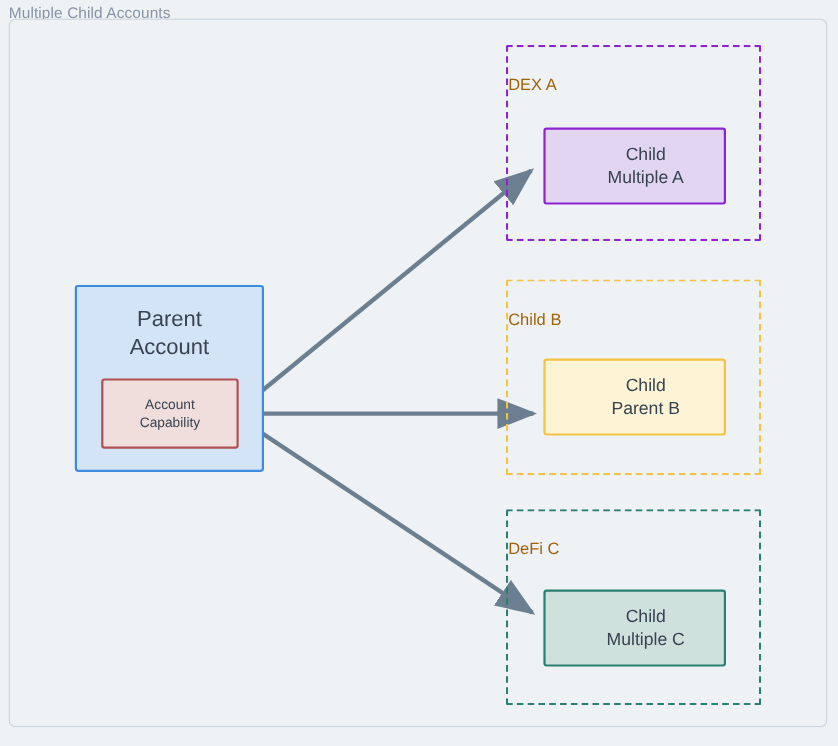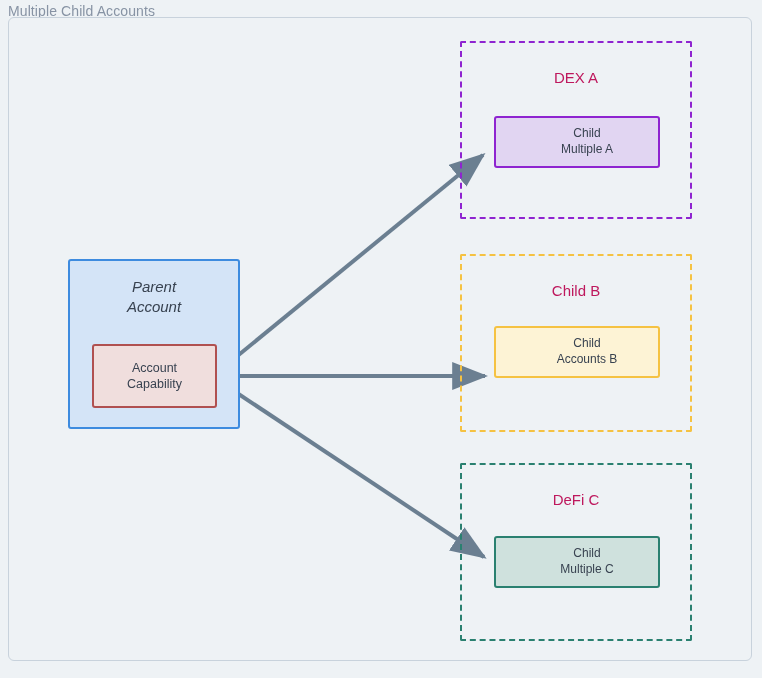--- a/index.html
+++ b/index.html
@@ -74,22 +74,21 @@
     left: 68px;
     top: 259px;
     width: 172px;
     height: 170px;
     background: #d4e4f7;
     border: 2px solid #3d8bdf;
     justify-content: flex-start;
     padding-top: 16px;
   }
   .parent-account .node-label {
-    font-size: 15px;
-    font-style: italic;
+    font-size: 20px;
   }
 
   
   .account-capability {
     left: 92px;
     top: 344px;
     width: 125px;
     height: 64px;
     background: #f0dedd;
     border: 2px solid #b05050;
@@ -103,34 +102,34 @@
     border-style: dashed;
     border-width: 2px;
     border-radius: 2px;
     background: transparent;
   }
   .group-title {
     position: absolute;
     top: 26px;
     left: 0;
     width: 100%;
-    text-align: center;
+    text-align: left;
     font-size: 15px;
-    color: #be185d;
+    color: #a16207;
   }
 
   .group-dex   { left: 460px; top: 41px;  width: 232px; height: 178px; border-color: #8e24d0; }
   .group-defi  { left: 460px; top: 254px; width: 232px; height: 178px; border-color: #f5c242; }
   .group-game  { left: 460px; top: 463px; width: 232px; height: 178px; border-color: #2a8070; }
 
   
   .child-account {
     width: 166px;
-    height: 52px;
-    font-size: 12px;
+    height: 70px;
+    font-size: 16px;
     padding-left: 20px;
   }
   .child-a {
     left: 494px; top: 116px;
     background: #e1d5f2;
     border: 2px solid #8e24d0;
   }
   .child-b {
     left: 494px; top: 326px;
     background: #fdf3d5;
@@ -183,21 +182,21 @@
   <div class="node child-account child-a">
     <span class="node-line">Child</span>
     <span class="node-line">Multiple A</span>
   </div>
 
   <div class="group group-defi">
     <div class="group-title">Child B</div>
   </div>
   <div class="node child-account child-b">
     <span class="node-line">Child</span>
-    <span class="node-line">Accounts B</span>
+    <span class="node-line">Parent B</span>
   </div>
 
   <div class="group group-game">
     <div class="group-title">DeFi C</div>
   </div>
   <div class="node child-account child-c">
     <span class="node-line">Child</span>
     <span class="node-line">Multiple C</span>
   </div>
 

